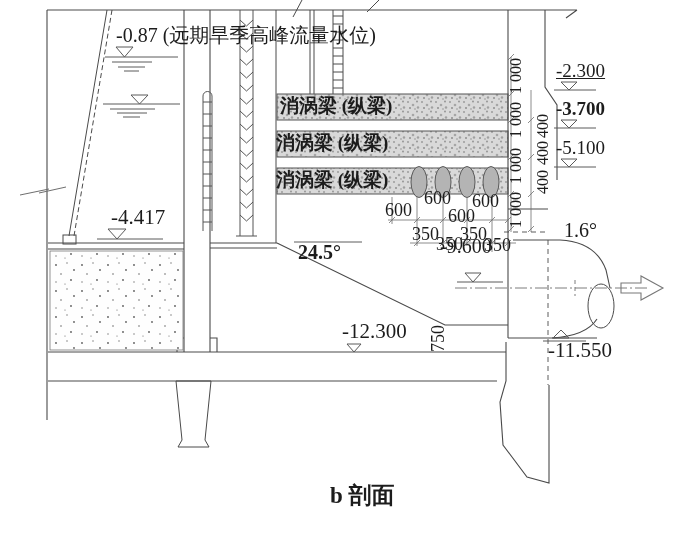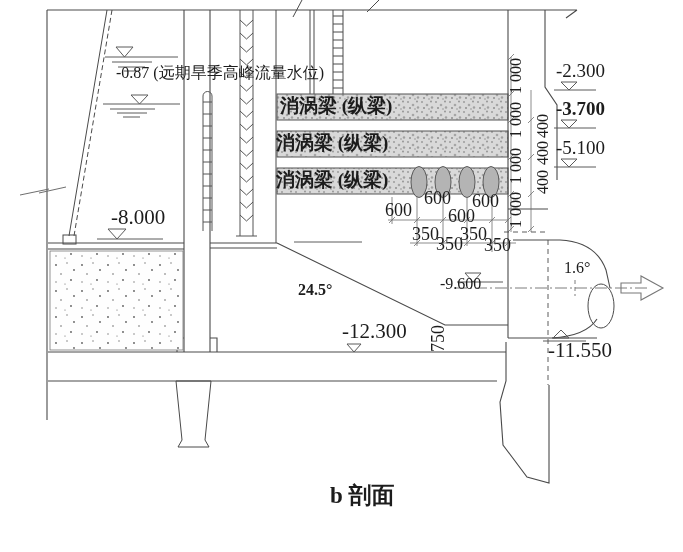--- a/index.html
+++ b/index.html
@@ -3,21 +3,21 @@
 <meta charset="utf-8">
 <style>
   html,body{margin:0;padding:0;background:#ffffff;}
   .canvas{
     position:relative;width:683px;height:552px;background:#ffffff;overflow:hidden;
     font-family:"Liberation Serif","DejaVu Serif",serif;color:#1c1c1c;
   }
   .art{position:absolute;left:0;top:0;}
   .lbl{position:absolute;white-space:nowrap;line-height:1.05;letter-spacing:0;}
   .f19{font-size:19px;}
-  .f20{font-size:16px;margin-top:40px;}
+  .f20{font-size:20px;}
   .f21{font-size:21px;}
   .f18{font-size:18px;}
   .beamlbl{font-size:19px;font-weight:600;}
   .rot{position:absolute;text-align:center;transform:rotate(-90deg);transform-origin:center;font-size:16px;}
   .rot750{font-size:18px;}
   .title{font-size:23px;font-weight:600;}
   .caption{font-size:15px;color:#8b9096;font-family:"Liberation Sans","DejaVu Sans",sans-serif;}
 </style>
 </head>
 <body>
@@ -197,24 +197,24 @@
 
   <path d="M621,283 H641 V276 L663,288 L641,300 V293 H621 Z" stroke="#787878" stroke-width="1.1" fill="none"></path>
 </svg>
 
 <span class="lbl f20" style="left:116px;top:25px;">-0.87 (远期旱季高峰流量水位)</span>
 
 <span class="lbl beamlbl" style="left:280px;top:96px;">消涡梁 (纵梁)</span>
 <span class="lbl beamlbl" style="left:276px;top:133px;">消涡梁 (纵梁)</span>
 <span class="lbl beamlbl" style="left:276px;top:170px;">消涡梁 (纵梁)</span>
 
-<span class="lbl f19" style="left:556px;top:61px;">-2.300</span>
+<span class="lbl f19" style="left:556px;top:61px;text-decoration:underline;">-2.300</span>
 <span class="lbl f19" style="left:556px;top:99px;font-weight:bold;">-3.700</span>
 <span class="lbl f19" style="left:556px;top:138px;">-5.100</span>
-<span class="lbl f21" style="left:111px;top:206px;">-8.000</span>
+<span class="lbl f21" style="left:111px;top:206px;">-4.417</span>
 <span class="lbl f20" style="left:440px;top:236px;">-9.600</span>
 <span class="lbl f21" style="left:548px;top:339px;">-11.550</span>
 <span class="lbl f21" style="left:342px;top:320px;">-12.300</span>
 
 <span class="lbl f20" style="left:298px;top:242px;font-weight:bold;">24.5°</span>
 <span class="lbl f20" style="left:564px;top:220px;">1.6°</span>
 
 <span class="lbl f18" style="left:385px;top:201px;">600</span>
 <span class="lbl f18" style="left:424px;top:189px;">600</span>
 <span class="lbl f18" style="left:448px;top:207px;">600</span>

